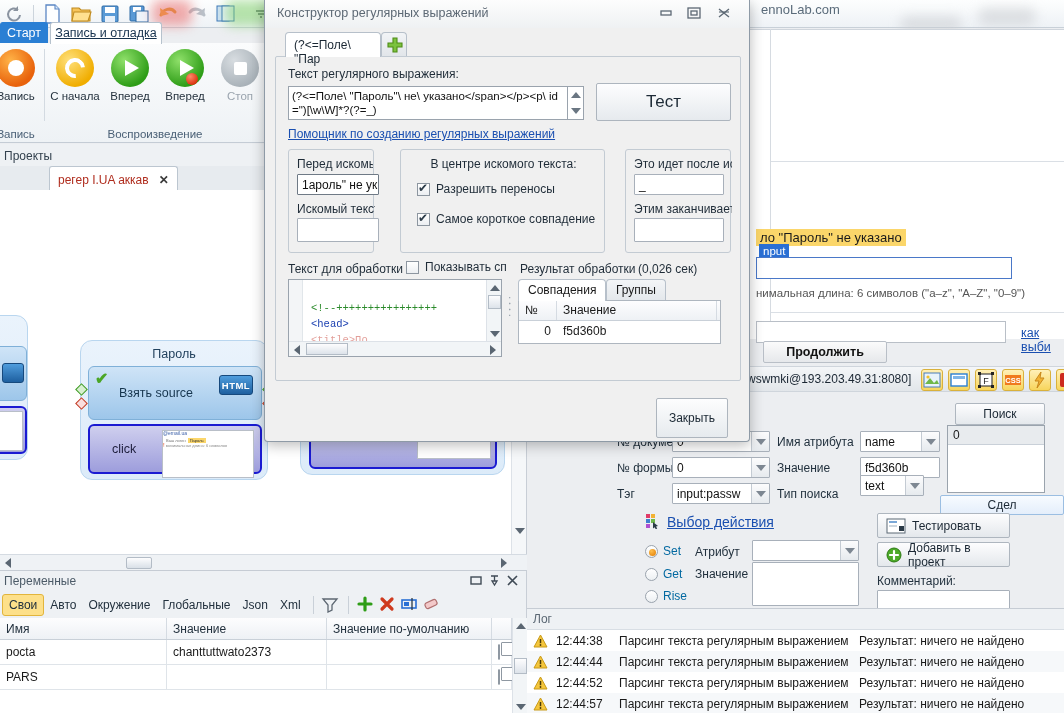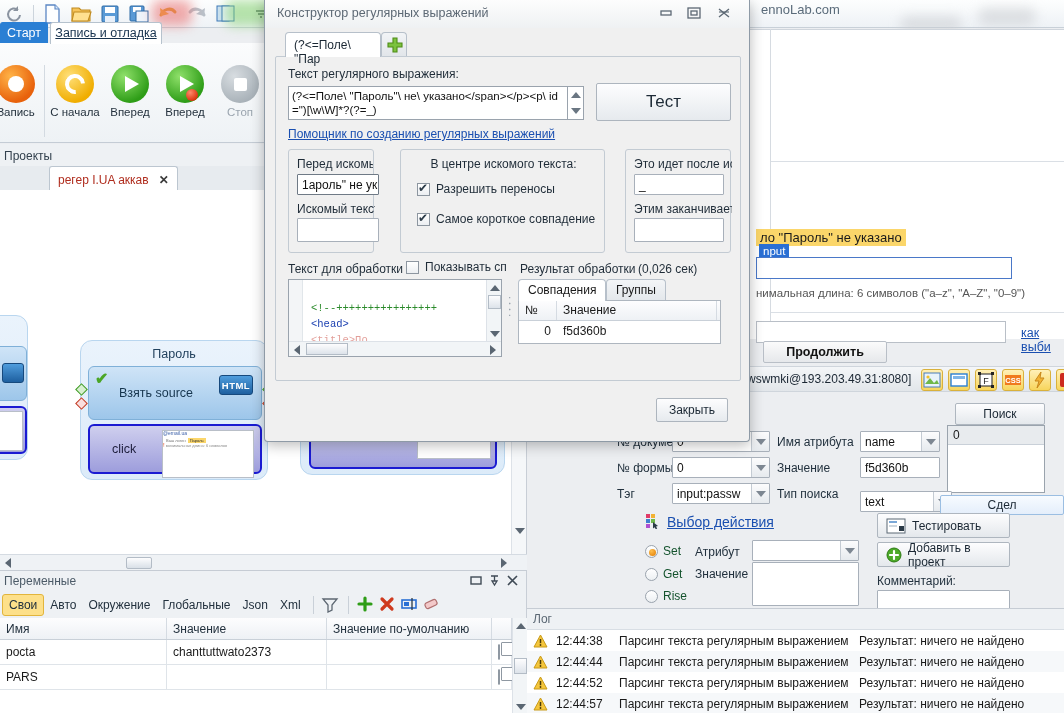--- a/index.html
+++ b/index.html
@@ -38,21 +38,21 @@
     border-bottom: none; border-radius: 3px 3px 0 0;
   }
   .rtab.start { left: 0; background: #2a7fd4; color: #fff; border-color: #2a7fd4; width: 48px; text-align: center; padding: 0; }
   .rtab.active { left: 50px; background: #fff; color: #16314d; width: 112px; text-align: center; padding: 0; z-index: 3; text-decoration: underline; }
 
   .ribbon-body {
     position: absolute; left: 0; top: 43px; width: 265px; height: 100px;
     background: linear-gradient(#fbfcfd,#eef2f5);
     border-bottom: 1px solid #c4ccd5;
   }
-  .rgroup { position: absolute; top: 16px; height: 100px; }
+  .rgroup { position: absolute; top: 0; height: 100px; }
   .rgroup .sep { position: absolute; right: 0; top: 6px; bottom: 22px; width: 1px; background: #d3dae1; }
   .rgroup .gname {
     position: absolute; bottom: 3px; left: 0; right: 0; text-align: center;
     font-size: 11.5px; color: #4a6076;
   }
   .rbtn { position: absolute; top: 6px; text-align: center; width: 58px; }
   .rbtn .lbl { font-size: 11.5px; color: #25323e; margin-top: 3px; display: block; }
   .rbtn.dis .lbl { color: #9aa4ae; }
   .circ { width: 38px; height: 38px; border-radius: 50%; margin: 0 auto; position: relative; }
   .circ.rec { background: radial-gradient(circle at 35% 30%, #ffb347, #e8620c 70%); }
@@ -197,21 +197,21 @@
     font-size:12px; color:#111; display:flex; align-items:center;
   }
   .fcombo .txt { padding:0 4px; flex:1; overflow:hidden; white-space:nowrap; }
   .fcombo .arw { width:18px; height:100%; background:linear-gradient(#fcfcfd,#e6eaee); border-left:1px solid #c4cbd3;
                  display:flex; align-items:center; justify-content:center; }
   .gbtn {
     position:absolute; background:linear-gradient(#fdfdfe,#e4e8ec); border:1px solid #aeb6bf;
     border-radius:2px; font-size:12px; color:#1a2733; display:flex; align-items:center; gap:6px;
     padding-left:8px;
   }
-  .radio { position:absolute; display:flex; align-items:center; gap:5px; font-size:12px; color:#14532d; }
+  .radio { position:absolute; display:flex; align-items:center; gap:5px; font-size:12px; color:#0369a1; }
   .rdot { width:13px;height:13px;border-radius:50%;border:1px solid #9aa3ad;background:linear-gradient(#fff,#eceff2); position:relative; }
   .rdot.on::after { content:""; position:absolute; left:3px; top:3px; width:7px;height:7px;border-radius:50%;
                     background: radial-gradient(circle at 35% 30%, #ffbe4d, #e07a00); }
   .dlink { position:absolute; font-size:14px; color:#1a4fb0; text-decoration:underline; }
   .listbox { position:absolute; background:#fff; border:1px solid #9aa3ad; }
   .listbox .lh { background:#e8ebee; border-bottom:1px solid #c9d0d8; font-size:12px; padding:2px 5px; }
 
   
   .log-panel { position:absolute; left:527px; top:608px; width:537px; height:105px; background:#fff; border-top:1px solid #c6ccd4; }
   .log-head { height:21px; background:#eef1f4; font-size:12px; color:#5a6773; padding:3px 0 0 6px; border-bottom:1px solid #d8dee4; }
@@ -657,21 +657,21 @@
       <span class="txt">name</span>
       <span class="arw">
           <span class="caret dn" style="border-top-color:#7d8792"></span>
         </span>
     </div>
 
     <div class="flabel" style="left:250px;top:66px">Значение</div>
     <div class="finput" style="left:333px;top:62px;width:80px;height:21px">f5d360b</div>
 
     <div class="flabel" style="left:250px;top:92px">Тип поиска</div>
-    <div class="fcombo" style="left:333px;top:96px;width:92px;height:21px">
+    <div class="fcombo" style="left:333px;top:80px;width:64px;height:21px">
       <span class="txt">text</span>
       <span class="arw">
           <span class="caret dn" style="border-top-color:#7d8792"></span>
         </span>
     </div>
 
     <div class="gbtn" style="left:413px;top:100px;width:124px;height:20px;justify-content:center;padding-left:0;background:linear-gradient(#f7fbff,#e4eefb);border-color:#9bbee2">Сдел</div>
 
     <span style="position:absolute;left:118px;top:118px;width:16px;height:16px">
       <svg width="16" height="16" viewBox="0 0 16 16">
@@ -904,16 +904,16 @@
             <div class="rc2">Значение</div>
           </div>
           <div class="res-row">
             <div class="rc1" style="text-align:right;padding-right:6px">0</div>
             <div class="rc2">f5d360b</div>
           </div>
         </div>
       </div>
     </div>
 
-    <div class="closebtn" style="left:655px;top:398px;width:72px;height:24px;position:absolute;left:391px;top:398px">Закрыть</div>
+    <div class="closebtn" style="left:655px;top:398px;width:72px;height:40px;position:absolute;left:391px;top:398px">Закрыть</div>
   </div>
 
 </div>
 
 </body></html>

